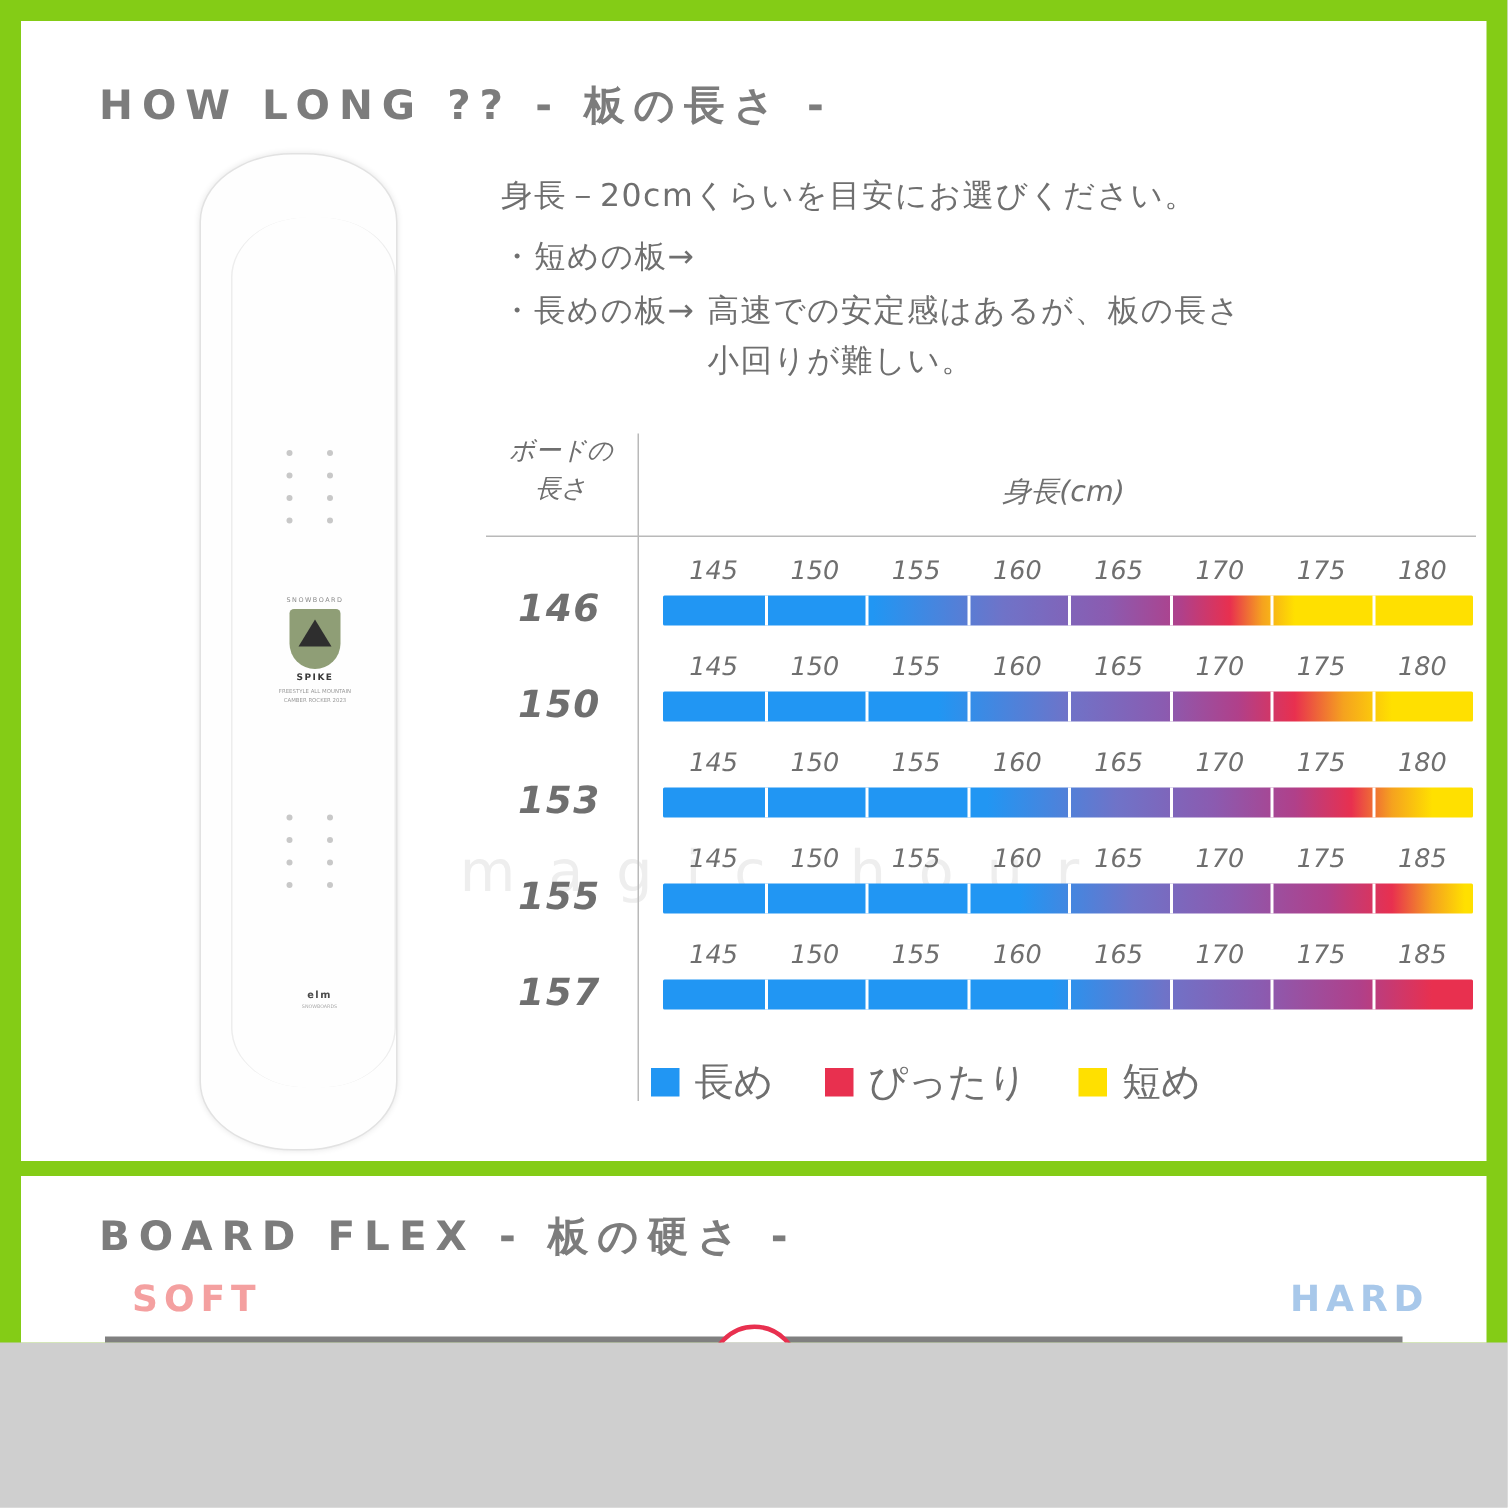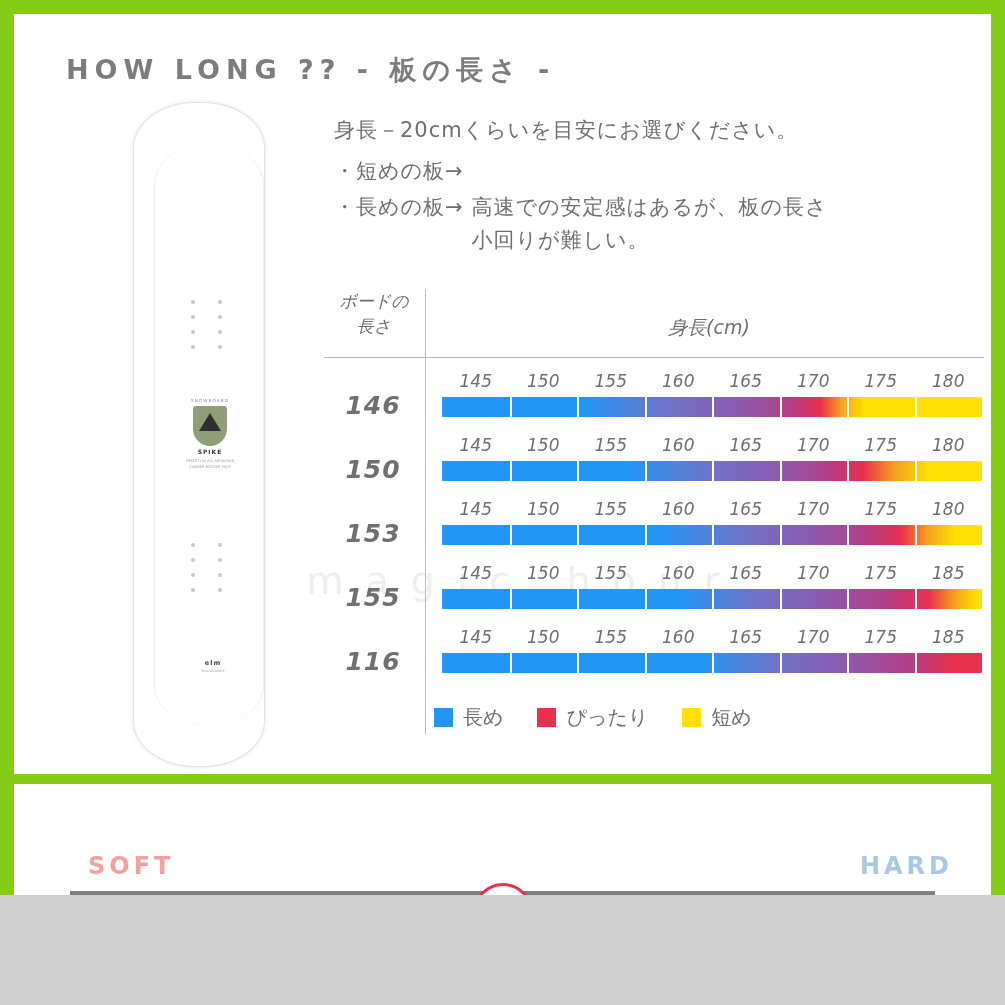--- a/index.html
+++ b/index.html
@@ -200,21 +200,21 @@
   }
 
   
   .legend {
     position: absolute;
     left: 420px; top: 690px;
     display: flex;
     align-items: flex-end;
     gap: 34px;
     color: #6f6f6f;
-    font-size: 20px;
+    font-size: 26px;
   }
   .legend-item { display: flex; align-items: center; gap: 10px; }
   .legend-swatch { width: 19px; height: 19px; display: inline-block; }
 
   
   .watermark {
     position: absolute;
     left: 60px; top: 545px;
     width: 900px;
     text-align: center;
@@ -428,21 +428,21 @@
               <div class="seg-divider" style="left: 12.5%;"></div>
               <div class="seg-divider" style="left: 25%;"></div>
               <div class="seg-divider" style="left: 37.5%;"></div>
               <div class="seg-divider" style="left: 50%;"></div>
               <div class="seg-divider" style="left: 62.5%;"></div>
               <div class="seg-divider" style="left: 75%;"></div>
               <div class="seg-divider" style="left: 87.5%;"></div>
             </div>
           </div>
           <div class="row">
-            <div class="row-label">116</div>
+            <div class="row-label">157</div>
             <div class="ticks">
               <span style="left: 6.25%;">145</span>
               <span style="left: 18.75%;">150</span>
               <span style="left: 31.25%;">155</span>
               <span style="left: 43.75%;">160</span>
               <span style="left: 56.25%;">165</span>
               <span style="left: 68.75%;">170</span>
               <span style="left: 81.25%;">175</span>
               <span style="left: 93.75%;">185</span>
             </div>
@@ -469,20 +469,21 @@
         <span>ぴったり</span>
       </div>
       <div class="legend-item">
         <span class="legend-swatch" style="background:#ffe000"></span>
         <span>短め</span>
       </div>
     </div>
   </div>
 
   <div class="panel-flex">
+    <div class="title title-flex">BOARD FLEX - 板の硬さ -</div>
     <div class="flex-soft">SOFT</div>
     <div class="flex-hard">HARD</div>
     <div class="flex-bar" id="flex-bar">
         <div class="flex-cell">
           <span>1</span>
         </div>
         <div class="flex-cell">
           <span>2</span>
         </div>
         <div class="flex-cell">

